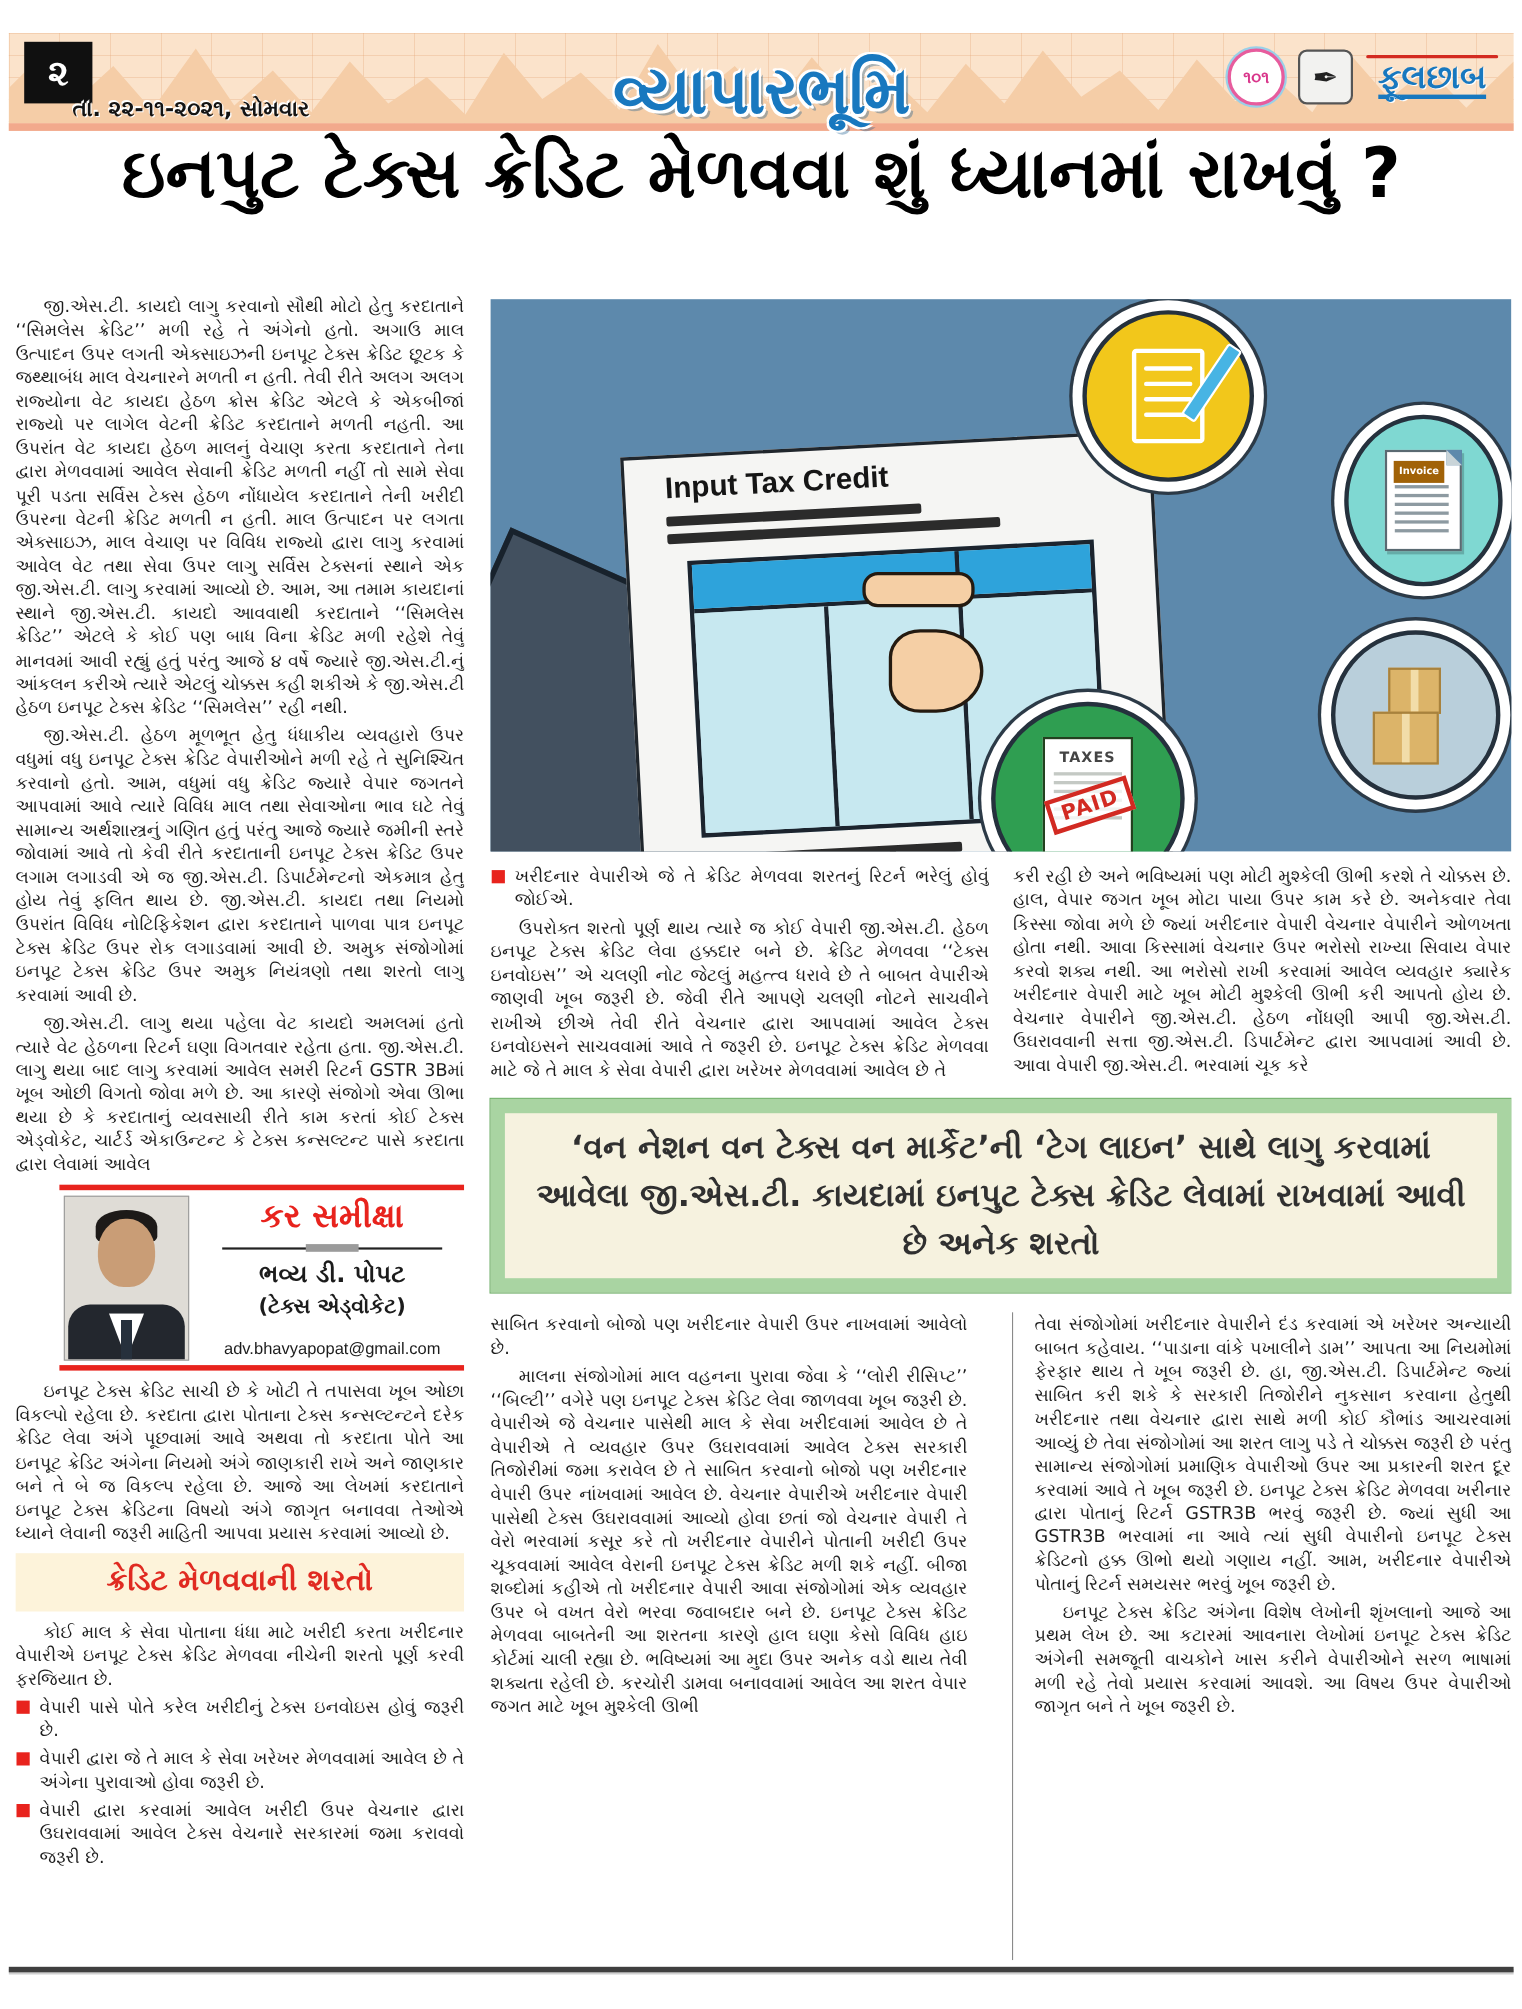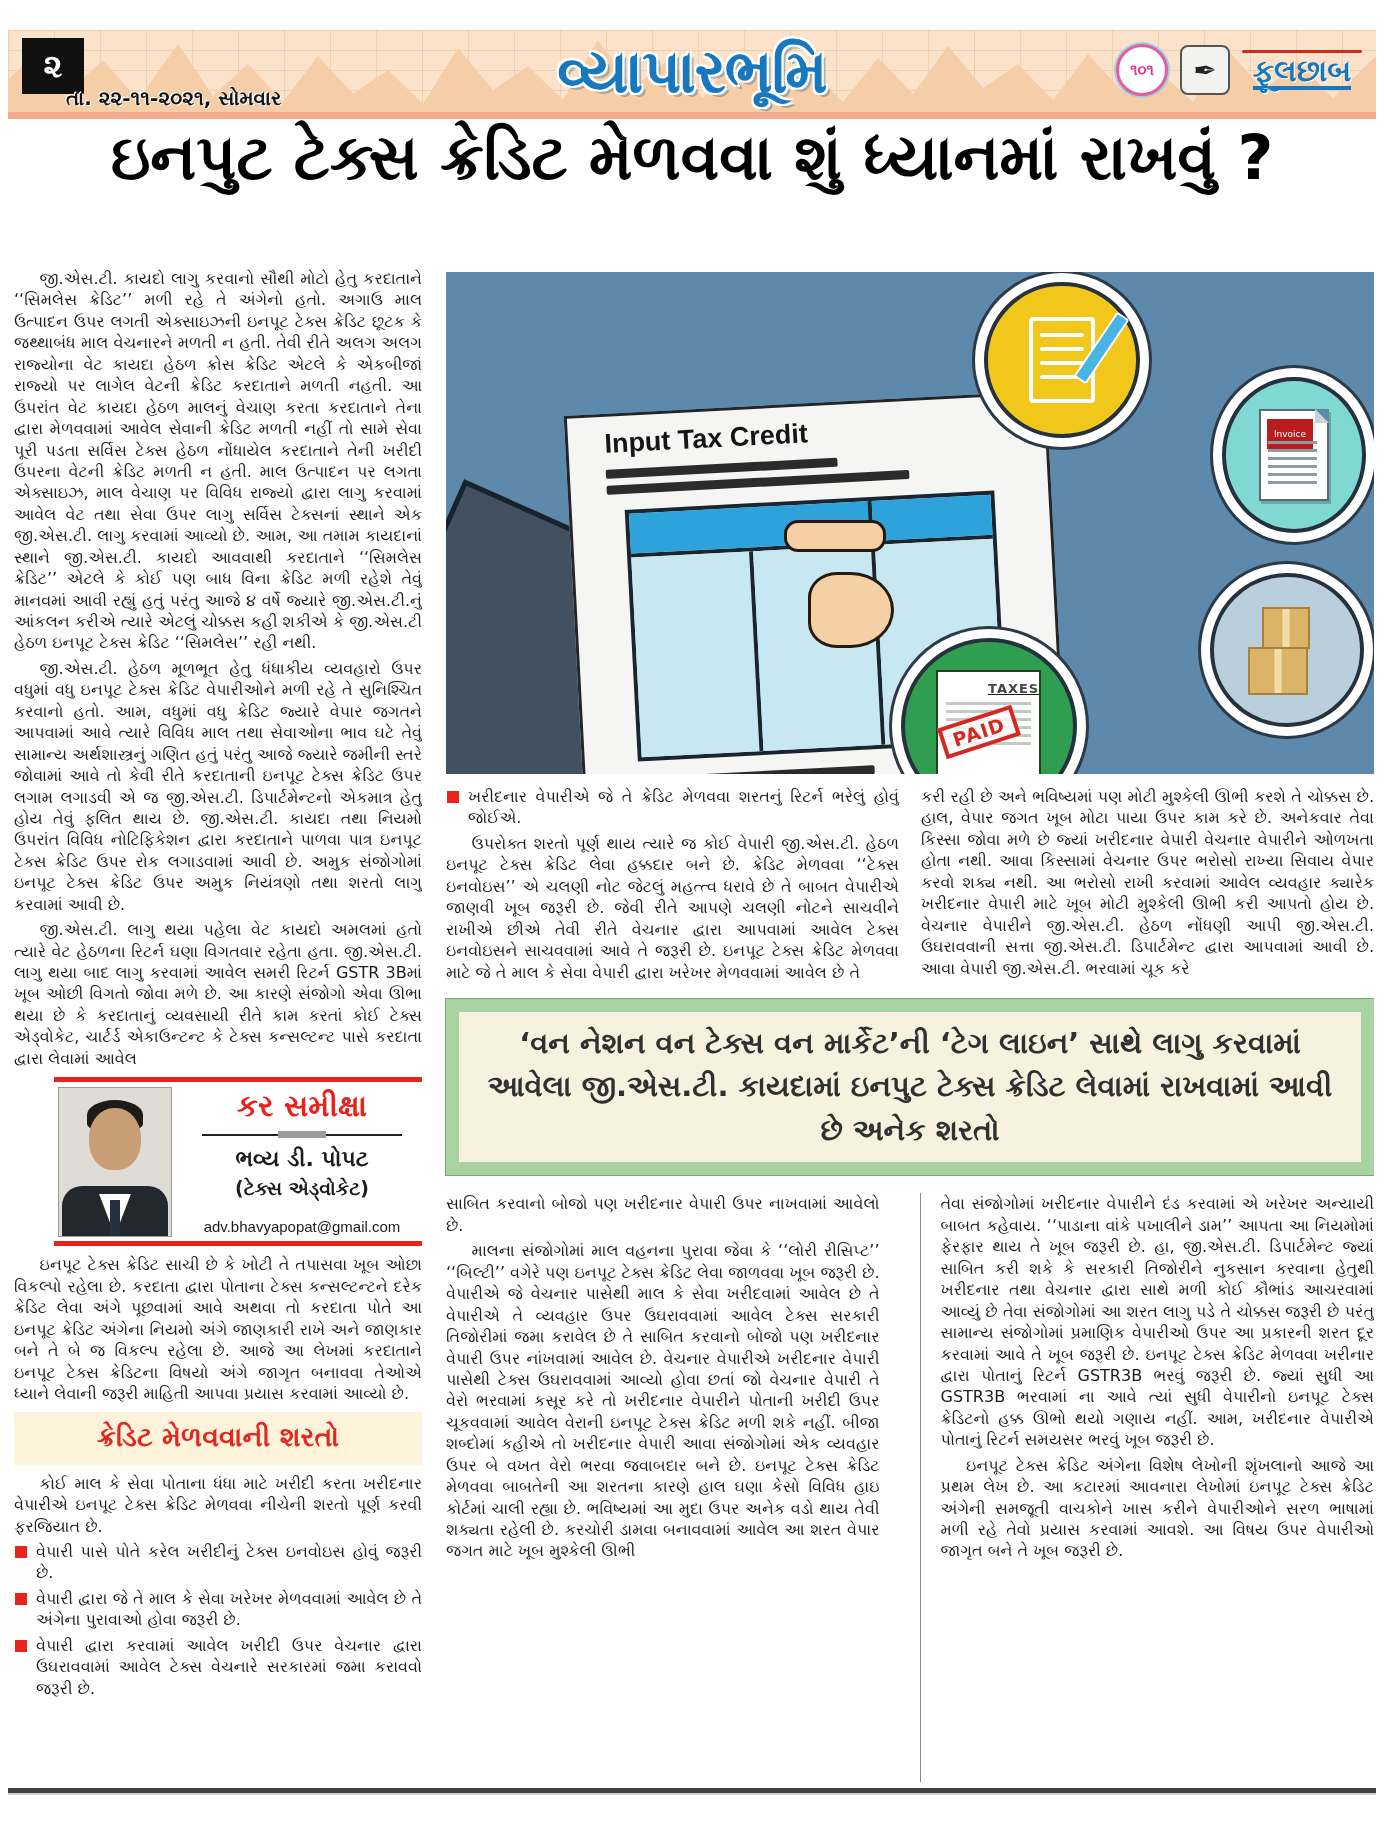--- a/index.html
+++ b/index.html
@@ -10,21 +10,21 @@
   .hdr{position:absolute;top:30px;left:8px;right:8px;height:82px;background:#fbe3cb;
        border-bottom:7px solid #f2a98c;
        background-image:
          repeating-linear-gradient(to right, rgba(224,156,106,.28) 0 1px, transparent 1px 46px),
          repeating-linear-gradient(to bottom, rgba(224,156,106,.28) 0 1px, transparent 1px 20px);}
   .hdr svg{position:absolute;inset:0;width:100%;height:100%;}
   .pgnum{position:absolute;left:14px;top:8px;width:62px;height:56px;background:#101010;color:#fff;
          display:flex;align-items:center;justify-content:center;font-size:32px;font-weight:bold;z-index:3;}
   .pgdate{position:absolute;left:12px;bottom:2px;font-size:20px;font-weight:bold;color:#141414;
           text-shadow:1px 1px 0 #fff,-1px -1px 0 #fff;z-index:3;white-space:nowrap;margin-left:46px;}
-  .mast{position:absolute;left:0;right:0;top:6px;text-align:center;font-size:60px;font-weight:800;
+  .mast{position:absolute;left:0;right:0;top:18px;text-align:center;font-size:60px;font-weight:800;
         color:#1878bf;letter-spacing:-1px;z-index:2;
         text-shadow:2px 2px 0 #ffffff,-2px -2px 0 #ffffff,2px -2px 0 #fff,-2px 2px 0 #fff,4px 4px 0 rgba(20,90,140,.35);}
   .hlogos{position:absolute;right:14px;top:14px;display:flex;align-items:center;gap:12px;z-index:3;}
   .b101{width:46px;height:46px;border-radius:50%;background:#fff;border:3px solid #e75c9d;
         display:flex;align-items:center;justify-content:center;color:#d9368b;font-weight:bold;font-size:15px;
         box-shadow:0 0 0 2px #9ad0e8;}
   .bemb{width:46px;height:46px;border-radius:8px;background:#f2f2f0;border:2px solid #555;
         display:flex;align-items:center;justify-content:center;font-size:28px;color:#222;}
   .bpaper{display:flex;flex-direction:column;align-items:center;}
   .bpaper .redline{width:120px;height:3px;background:#d32a20;margin-bottom:2px;border-radius:2px;}
@@ -70,30 +70,30 @@
          z-index:5;display:flex;align-items:center;justify-content:center;}
   .bg-yellow{left:58%;top:2%;width:148px;height:148px;background:#f2c71b;}
   .bg-teal{right:8px;top:21%;width:136px;height:148px;background:#7fd8d2;}
   .bg-gray{right:10px;top:60%;width:146px;height:146px;background:#b9cfdb;}
   .bg-green{left:49%;top:73%;width:168px;height:168px;background:#2f9e51;}
   .icon-docpen{position:relative;width:58px;height:78px;border:4px solid #fff;border-radius:4px;}
   .icon-docpen i{position:absolute;left:7px;right:7px;height:4px;background:#fff;border-radius:2px;}
   .icon-docpen .pen{position:absolute;right:-18px;top:-12px;width:11px;height:74px;background:#47b4e4;border:2px solid #fff;
                     transform:rotate(34deg);border-radius:3px;}
   .icon-inv{position:relative;width:66px;height:88px;background:#fff;border:2px solid #5a6a72;box-shadow:2px 3px 0 rgba(0,0,0,.2);}
-  .icon-inv .hd{position:absolute;top:8px;left:6px;right:14px;height:30px;background:#b91c1c;color:#fff;font-size:9px;
-                display:flex;align-items:center;justify-content:center;font-weight:normal;}
+  .icon-inv .hd{position:absolute;top:8px;left:6px;right:14px;height:20px;background:#a16207;color:#fff;font-size:9px;
+                display:flex;align-items:center;justify-content:center;font-weight:bold;}
   .icon-inv i{position:absolute;left:7px;right:10px;height:3px;background:#8d9aa1;}
   .icon-inv .fold{position:absolute;right:-2px;top:-2px;width:0;height:0;border-left:14px solid #c9d4d8;border-top:14px solid #5d89ac;}
   .icon-box{position:relative;width:86px;height:86px;}
   .icon-box .bx{position:absolute;background:#dcb469;border:2px solid #a8823d;}
   .icon-box .b1{left:18px;top:0;width:44px;height:38px;}
   .icon-box .b2{left:4px;top:40px;width:56px;height:44px;}
   .icon-box .bx::after{content:"";position:absolute;left:50%;top:0;bottom:0;width:7px;background:#f2dda9;transform:translateX(-50%);}
-  .icon-tax{position:relative;width:105px;height:112px;background:#fff;border:2px solid #23411f;padding-top:6px;box-sizing:border-box;text-align:right;text-decoration:underline;}
+  .icon-tax{position:relative;width:82px;height:112px;background:#fff;border:2px solid #23411f;padding-top:6px;box-sizing:border-box;text-align:center;}
   .icon-tax .tl{font-size:13px;font-weight:bold;color:#444;letter-spacing:1px;}
   .icon-tax i{display:block;height:3px;background:#c4c9c4;margin:5px 8px 0;}
   .stamp{position:absolute;left:2px;top:44px;border:4px solid #d22a22;color:#d22a22;font-weight:bold;font-size:19px;
          padding:1px 8px;transform:rotate(-18deg);background:rgba(255,255,255,.75);letter-spacing:1px;}
 
   
   .tcols{display:flex;gap:22px;margin-top:12px;}
   .tcols .tc{flex:1;overflow:hidden;}
   .tcols.bottomsec{flex:1;gap:40px;}
   .tcols.bottomsec .tc.sep{border-left:1px solid #8a8a8a;padding-left:20px;}

